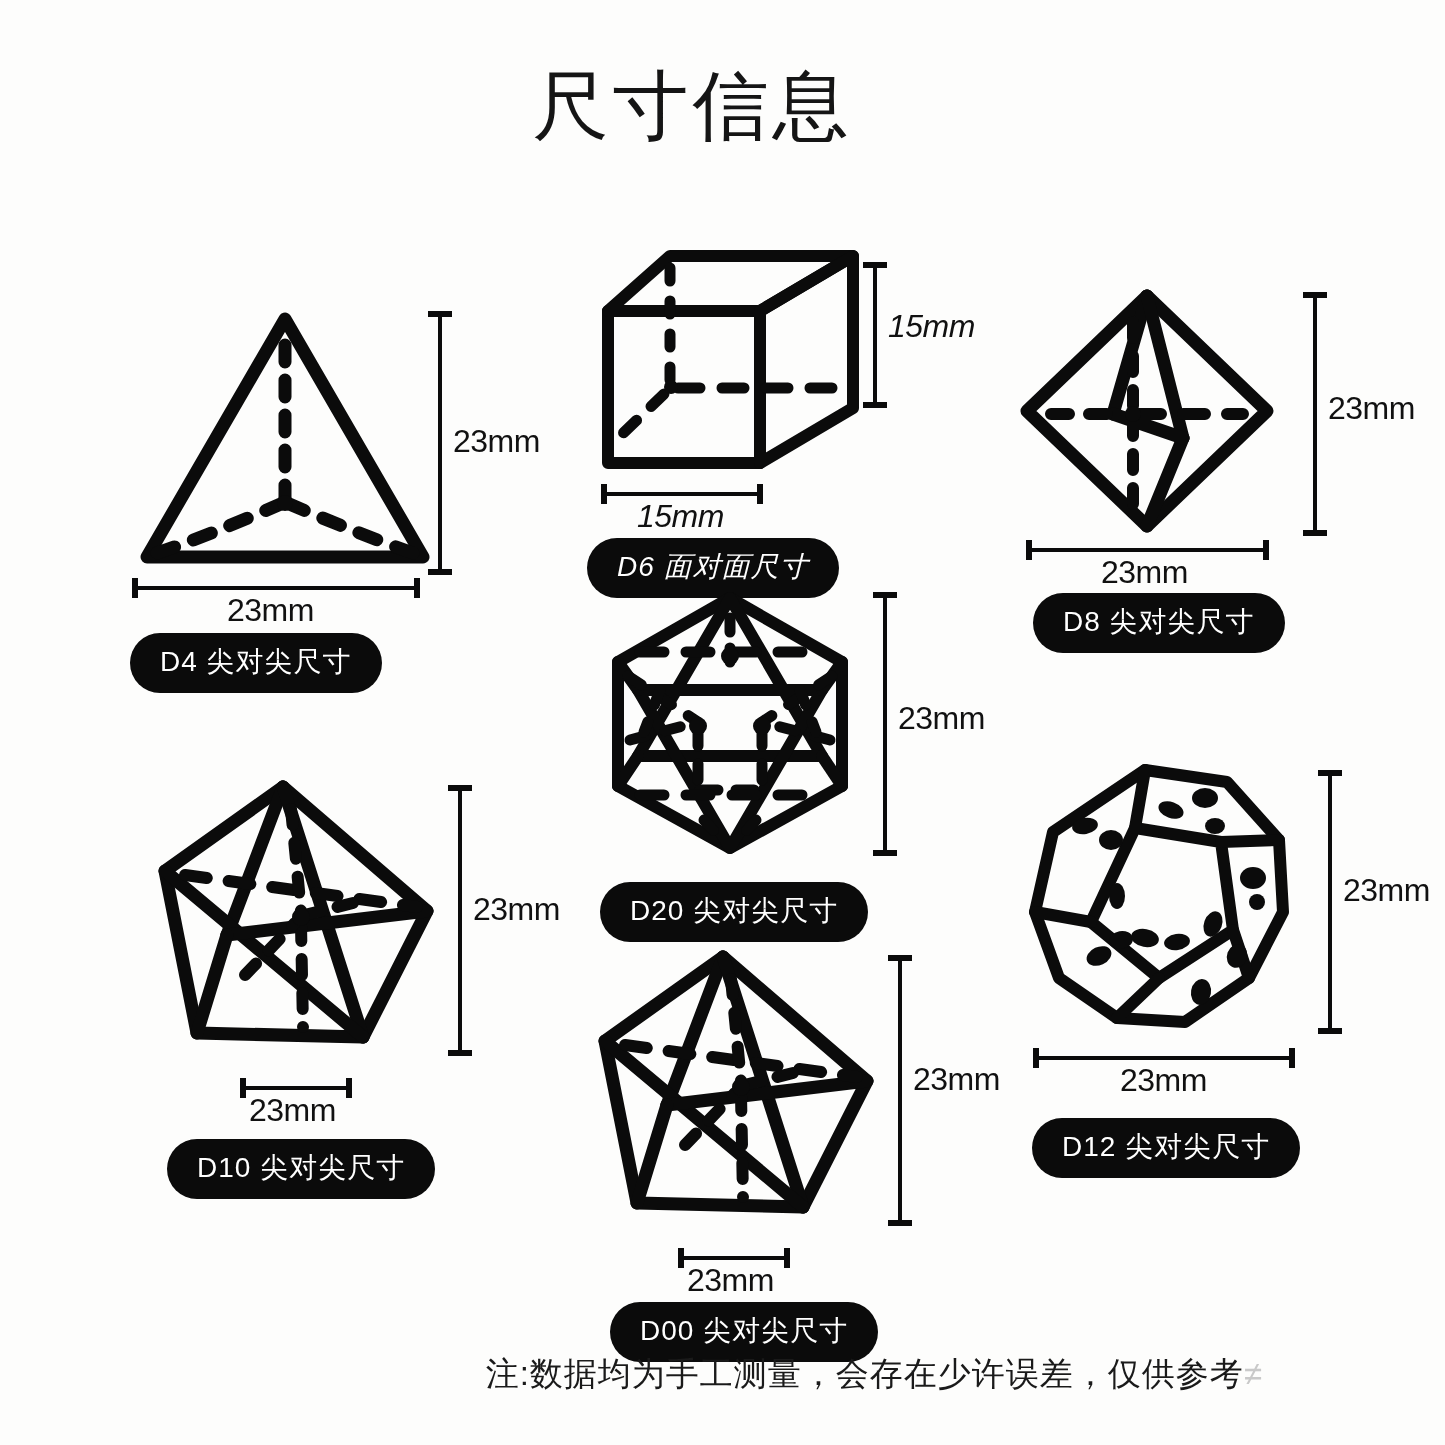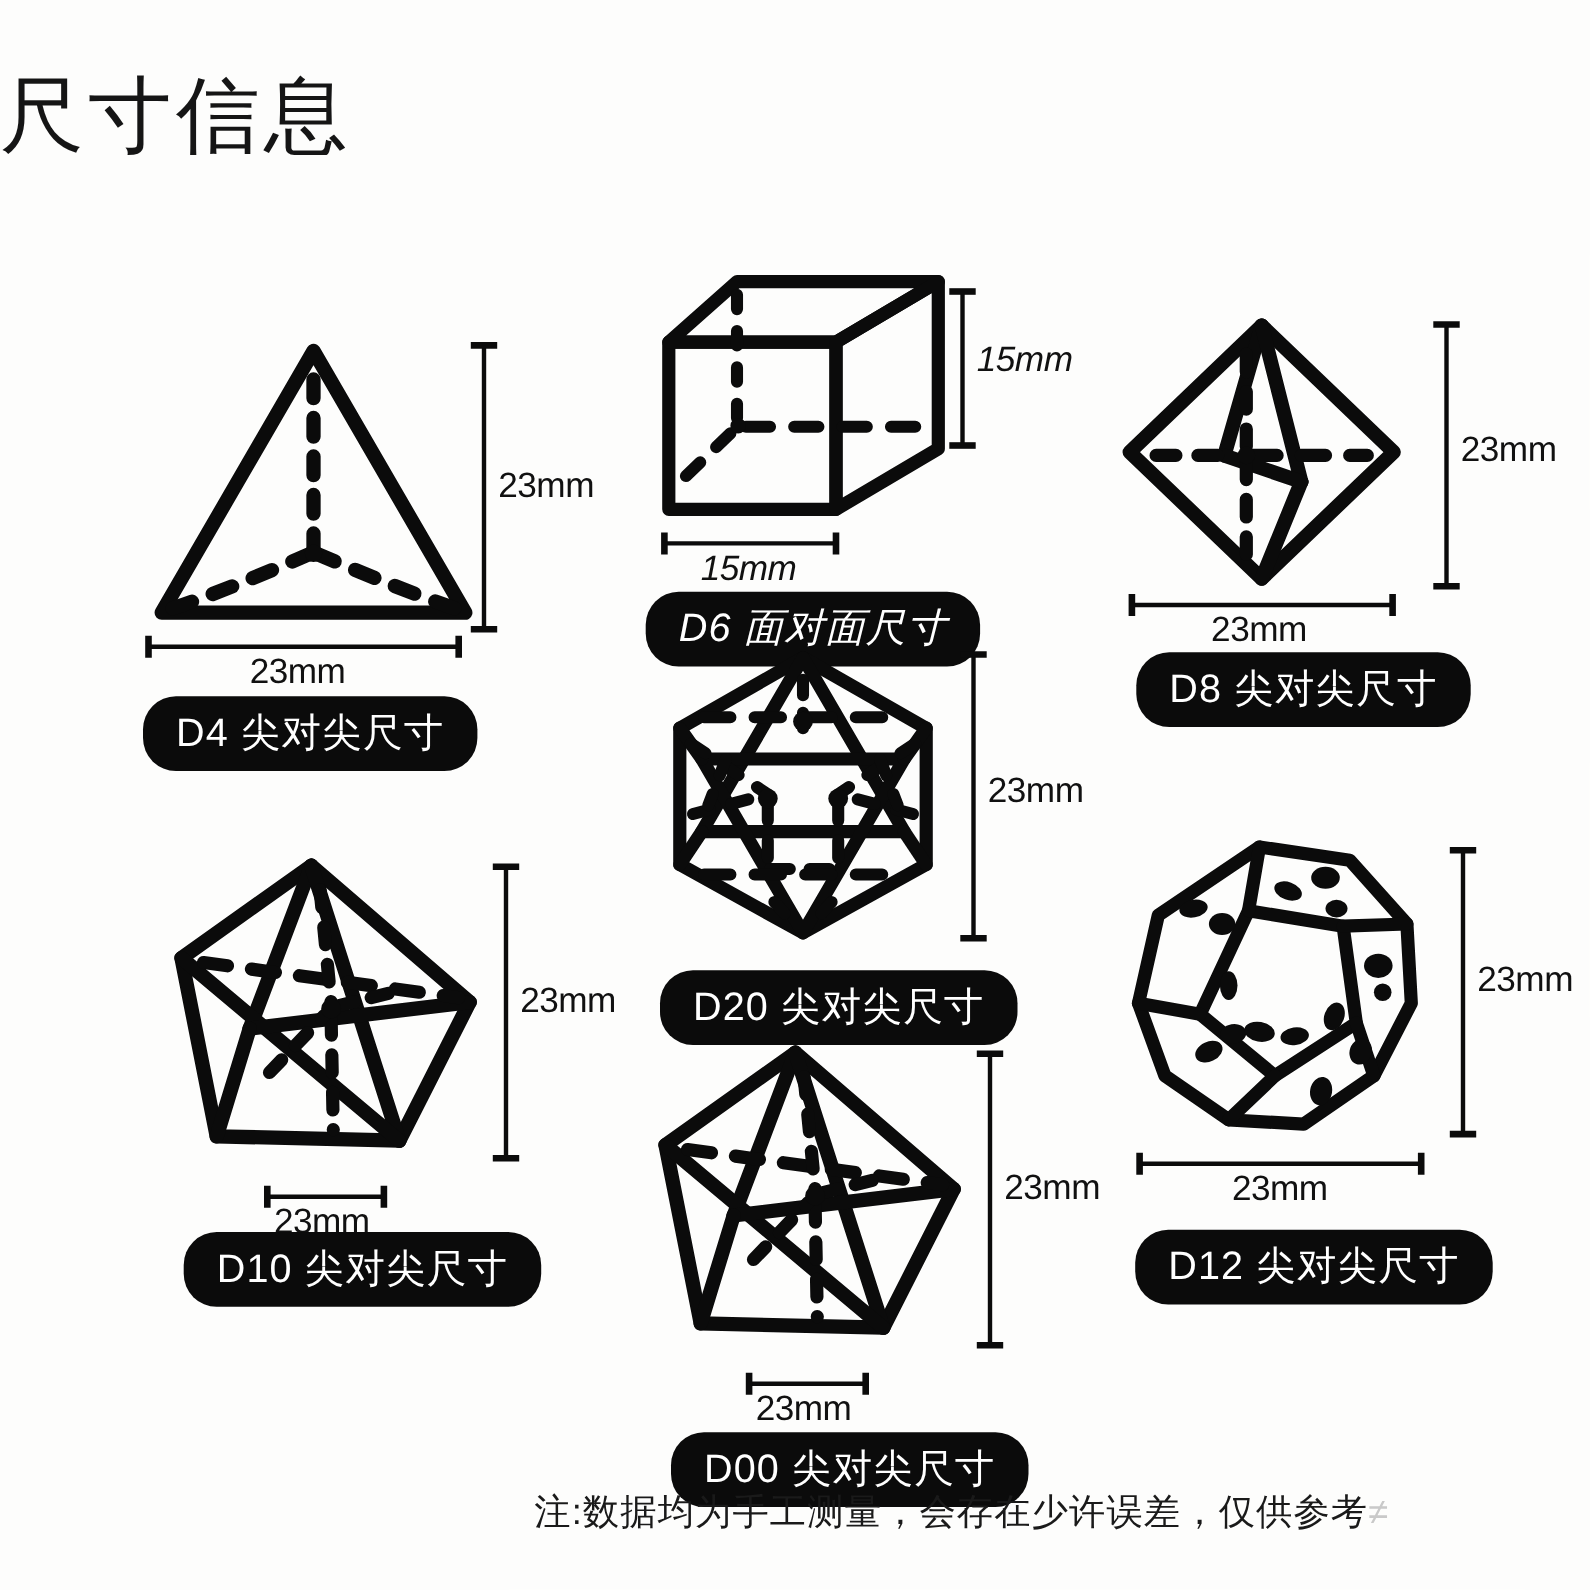--- a/index.html
+++ b/index.html
@@ -20,20 +20,21 @@
     inset: 0;
     background: #fdfdfc;
   }
 
   
   .header {
     position: absolute;
     top: 66px;
     left: 0;
     width: 1385px;
+    text-align: center;
   }
   .title-cn {
     font-size: 76px;
     line-height: 1.05;
     color: #151515;
     letter-spacing: 4px;
     font-weight: 400;
     font-family: "Liberation Sans", "DejaVu Sans", sans-serif;
   }
   .title-en {
@@ -61,21 +62,21 @@
     font-family: "Liberation Sans", "DejaVu Sans", sans-serif;
     letter-spacing: -0.5px;
   }
 
   
   .pill {
     position: absolute;
     background: #0b0b0b;
     color: #ffffff;
     border-radius: 30px;
-    font-size: 36px;
+    font-size: 28px;
     line-height: 1;
     padding: 15px 30px 17px 30px;
     white-space: nowrap;
     letter-spacing: 1px;
     font-family: "Liberation Sans", "DejaVu Sans", sans-serif;
   }
 
   
   .note {
     position: absolute;
@@ -302,21 +303,21 @@
 
     <svg width="120" height="26" viewBox="0 0 120 26" style="position:absolute;left:82px;top:300px;">
       <g stroke="#0b0b0b" stroke-width="4" stroke-linecap="butt">
         <line x1="6" y1="13" x2="112" y2="13"></line>
         <line x1="6" y1="3" x2="6" y2="23" stroke-width="6"></line>
         <line x1="112" y1="3" x2="112" y2="23" stroke-width="6"></line>
       </g>
     </svg>
     <div class="dim-label" style="left:94px; top:317px;">23mm</div>
 
-    <div class="pill" style="left:12px; top:345px;">D10 尖对尖尺寸</div>
+    <div class="pill" style="left:12px; top:364px;">D10 尖对尖尺寸</div>
   </div>
 
   <div class="cell" style="left:1020px; top:760px; width:420px; height:400px;">
     <svg class="shape-svg" width="275" height="285" viewBox="0 0 275 285" style="position:absolute;left:5px;top:0;">
       <g fill="none" stroke="#0b0b0b" stroke-width="12" stroke-linecap="round" stroke-linejoin="round">
 
         <polygon points="120,10 202,22 254,80 258,152 224,218 160,262 92,258 34,218 10,152 28,72"></polygon>
 
         <polygon points="110,68 196,82 208,170 134,218 66,162"></polygon>
 

